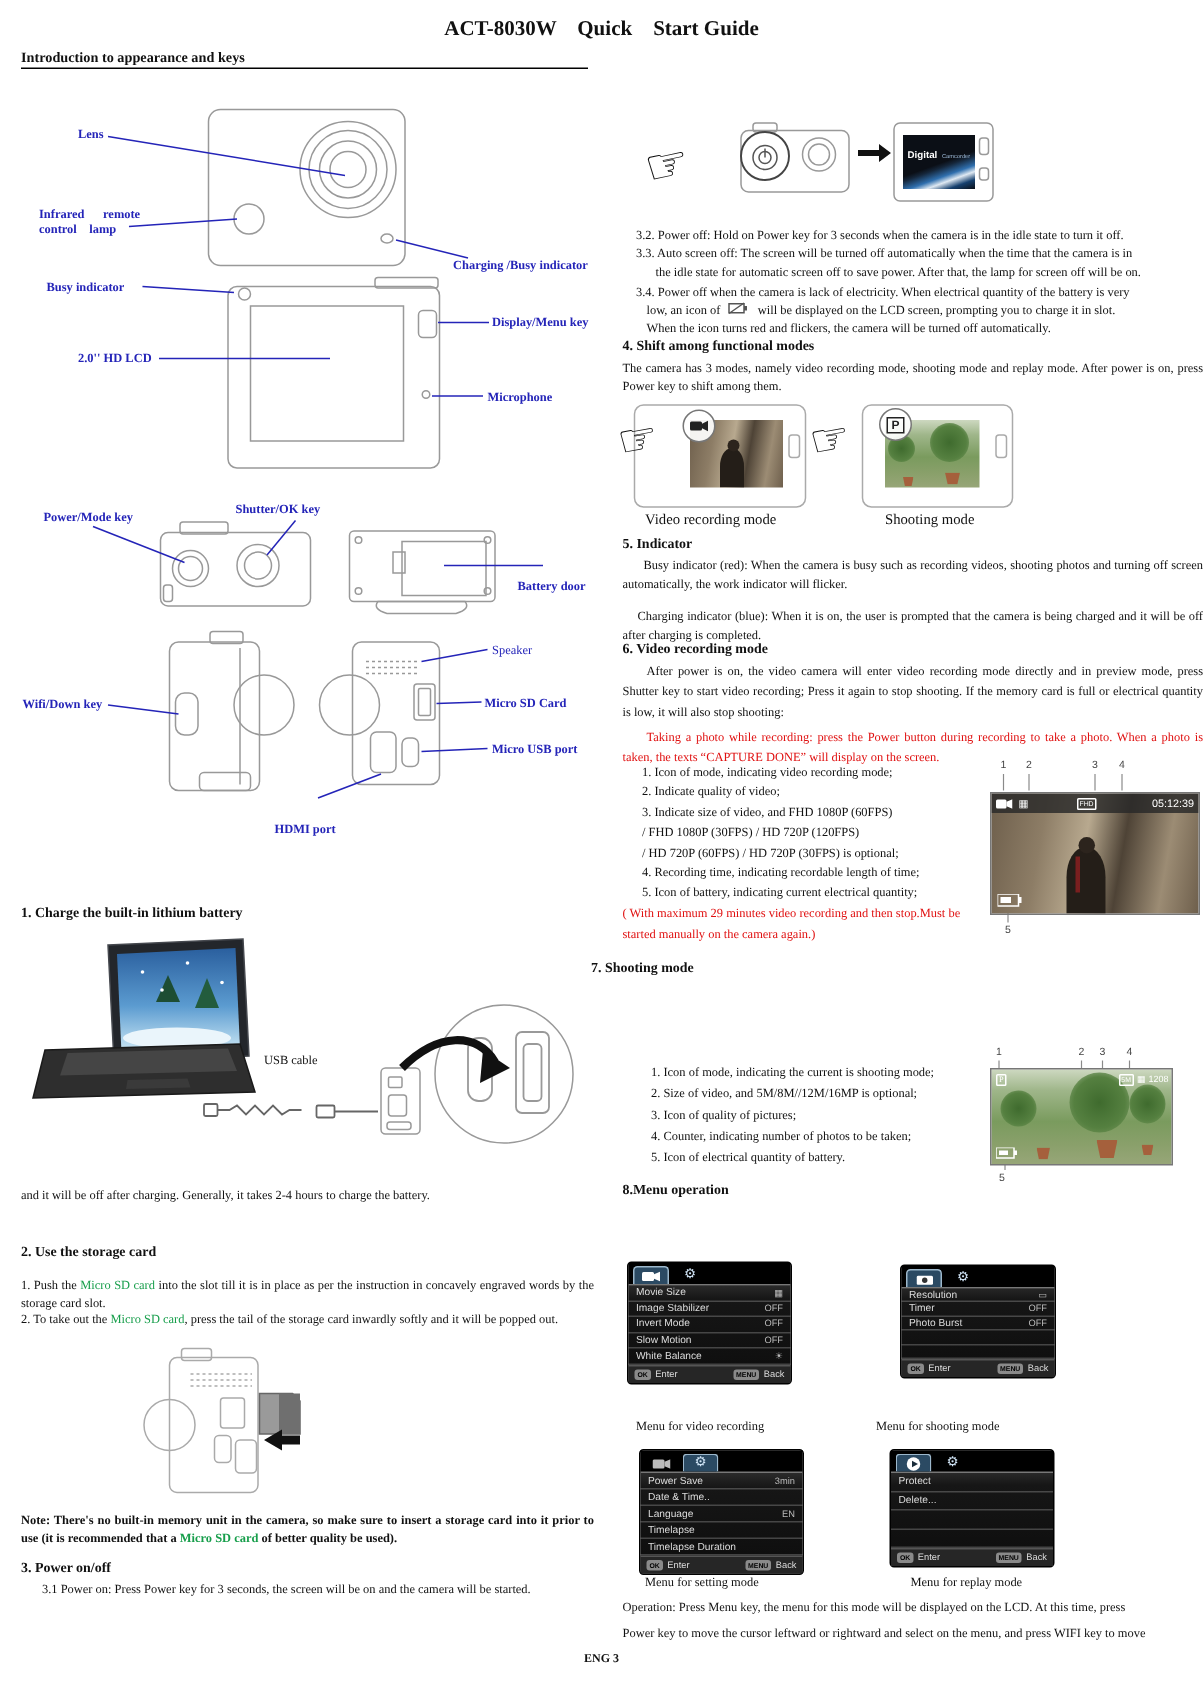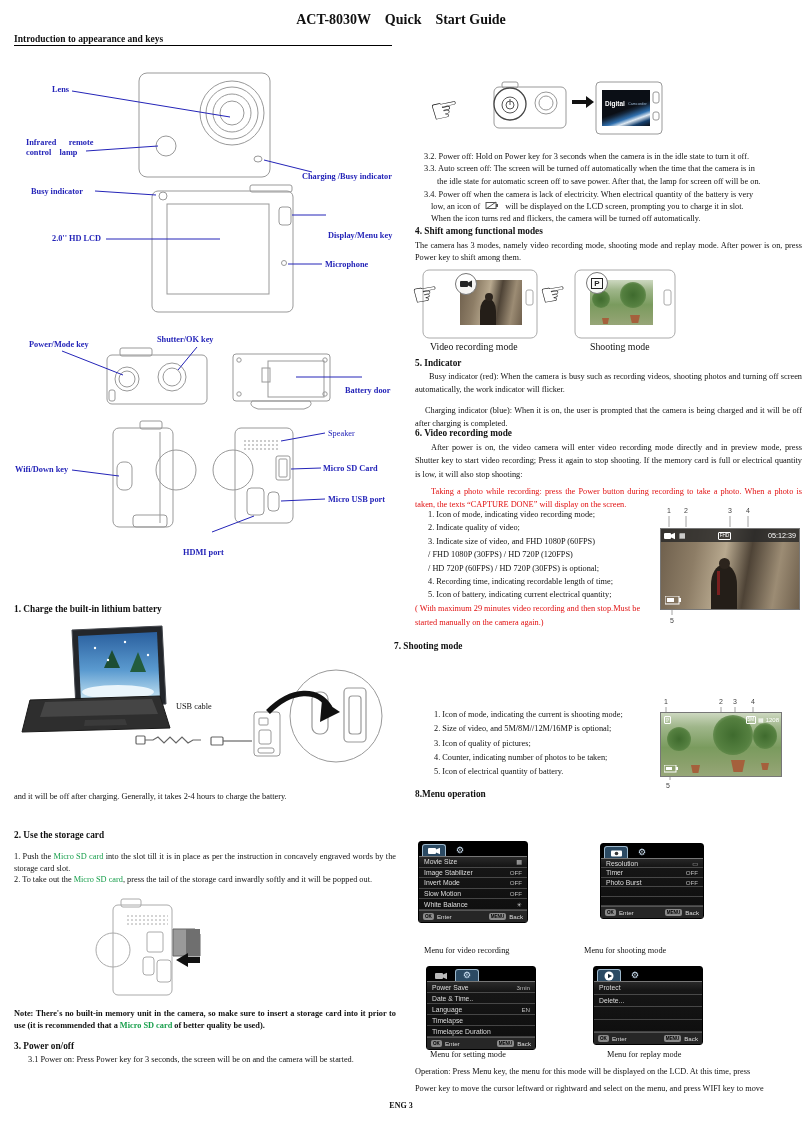--- a/index.html
+++ b/index.html
@@ -243,21 +243,21 @@
 
   <div class="sechead" style="left:14px;top:34px;width:378px;">
     <span>Introduction to appearance and keys</span>
   </div>
 
   <div class="lbl" style="left:52px;top:85px;">Lens</div>
   <div class="lbl" style="left:26px;top:138px;">Infrared      remote</div>
   <div class="lbl" style="left:26px;top:148px;">control    lamp</div>
   <div class="lbl" style="left:31px;top:187px;">Busy indicator</div>
   <div class="lbl" style="left:302px;top:172px;">Charging /Busy indicator</div>
-  <div class="lbl" style="left:328px;top:210px;margin-top:21px;">Display/Menu key</div>
+  <div class="lbl" style="left:328px;top:210px;">Display/Menu key</div>
   <div class="lbl" style="left:52px;top:234px;">2.0'' HD LCD</div>
   <div class="lbl" style="left:325px;top:260px;">Microphone</div>
   <div class="lbl" style="left:29px;top:340px;">Power/Mode key</div>
   <div class="lbl" style="left:157px;top:335px;">Shutter/OK key</div>
   <div class="lbl" style="left:345px;top:386px;">Battery door</div>
   <div class="lbl" style="left:15px;top:465px;">Wifi/Down key</div>
   <div class="lbl thin" style="left:328px;top:429px;">Speaker</div>
   <div class="lbl" style="left:323px;top:464px;">Micro SD Card</div>
   <div class="lbl" style="left:328px;top:495px;">Micro USB port</div>
   <div class="lbl" style="left:183px;top:548px;">HDMI port</div>

